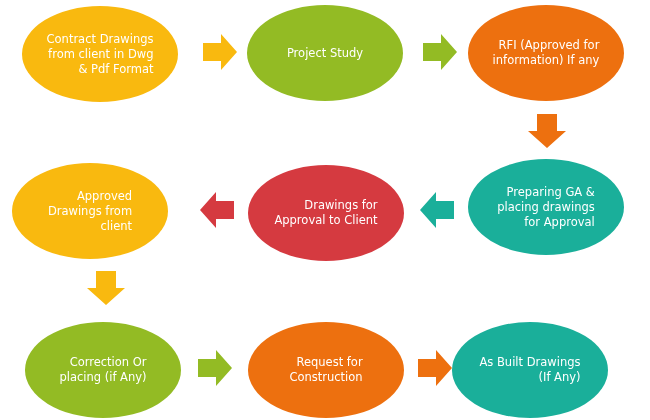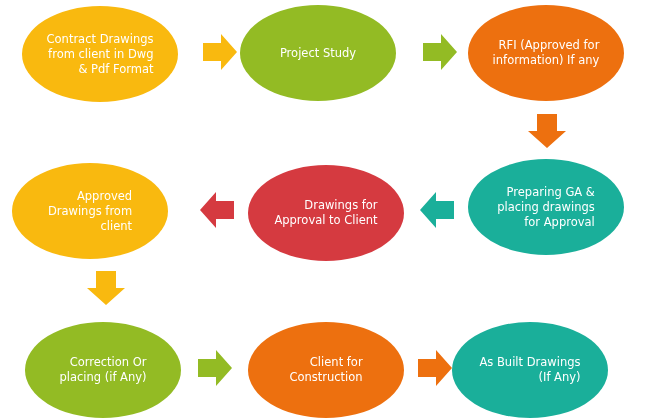--- a/index.html
+++ b/index.html
@@ -14,21 +14,21 @@
     .arrow svg { display: block; }
   </style>
 </head>
 <body>
 
 <div class="node" id="n0" style="left: 22px; top: 6px; background: rgb(249, 185, 15);">
     <span>Contract Drawings
 from client in Dwg
 &amp; Pdf Format</span>
   </div>
-<div class="node" id="n1" style="left: 240px; top: 5px; background: rgb(147, 187, 36);">
+<div class="node" id="n1" style="left: 247px; top: 5px; background: rgb(147, 187, 36);">
     <span>Project Study</span>
   </div>
 <div class="node" id="n2" style="left: 468px; top: 5px; background: rgb(237, 112, 15);">
     <span>RFI (Approved for
 information) If any</span>
   </div>
 <div class="node" id="n3" style="left: 468px; top: 159px; background: rgb(26, 175, 154);">
     <span>Preparing GA &amp;
 placing drawings
 for Approval</span>
@@ -40,21 +40,21 @@
 <div class="node" id="n5" style="left: 12px; top: 163px; background: rgb(249, 185, 15);">
     <span>Approved
 Drawings from
 client</span>
   </div>
 <div class="node" id="n6" style="left: 25px; top: 322px; background: rgb(147, 187, 36);">
     <span>Correction Or
 placing  (if Any)</span>
   </div>
 <div class="node" id="n7" style="left: 248px; top: 322px; background: rgb(237, 112, 15);">
-    <span>Client for
+    <span>Request for
 Construction</span>
   </div>
 <div class="node" id="n8" style="left: 452px; top: 322px; background: rgb(26, 175, 154);">
     <span>As Built Drawings
 (If Any)</span>
   </div>
 
 <div class="arrow" id="a0" style="left:203px;top:34px;">
     <svg width="34" height="36" viewBox="0 0 34 36">
       <path d="M0,9 H18 V0 L34,18 L18,36 V27 H0 Z" fill="#F9B90F"></path>

